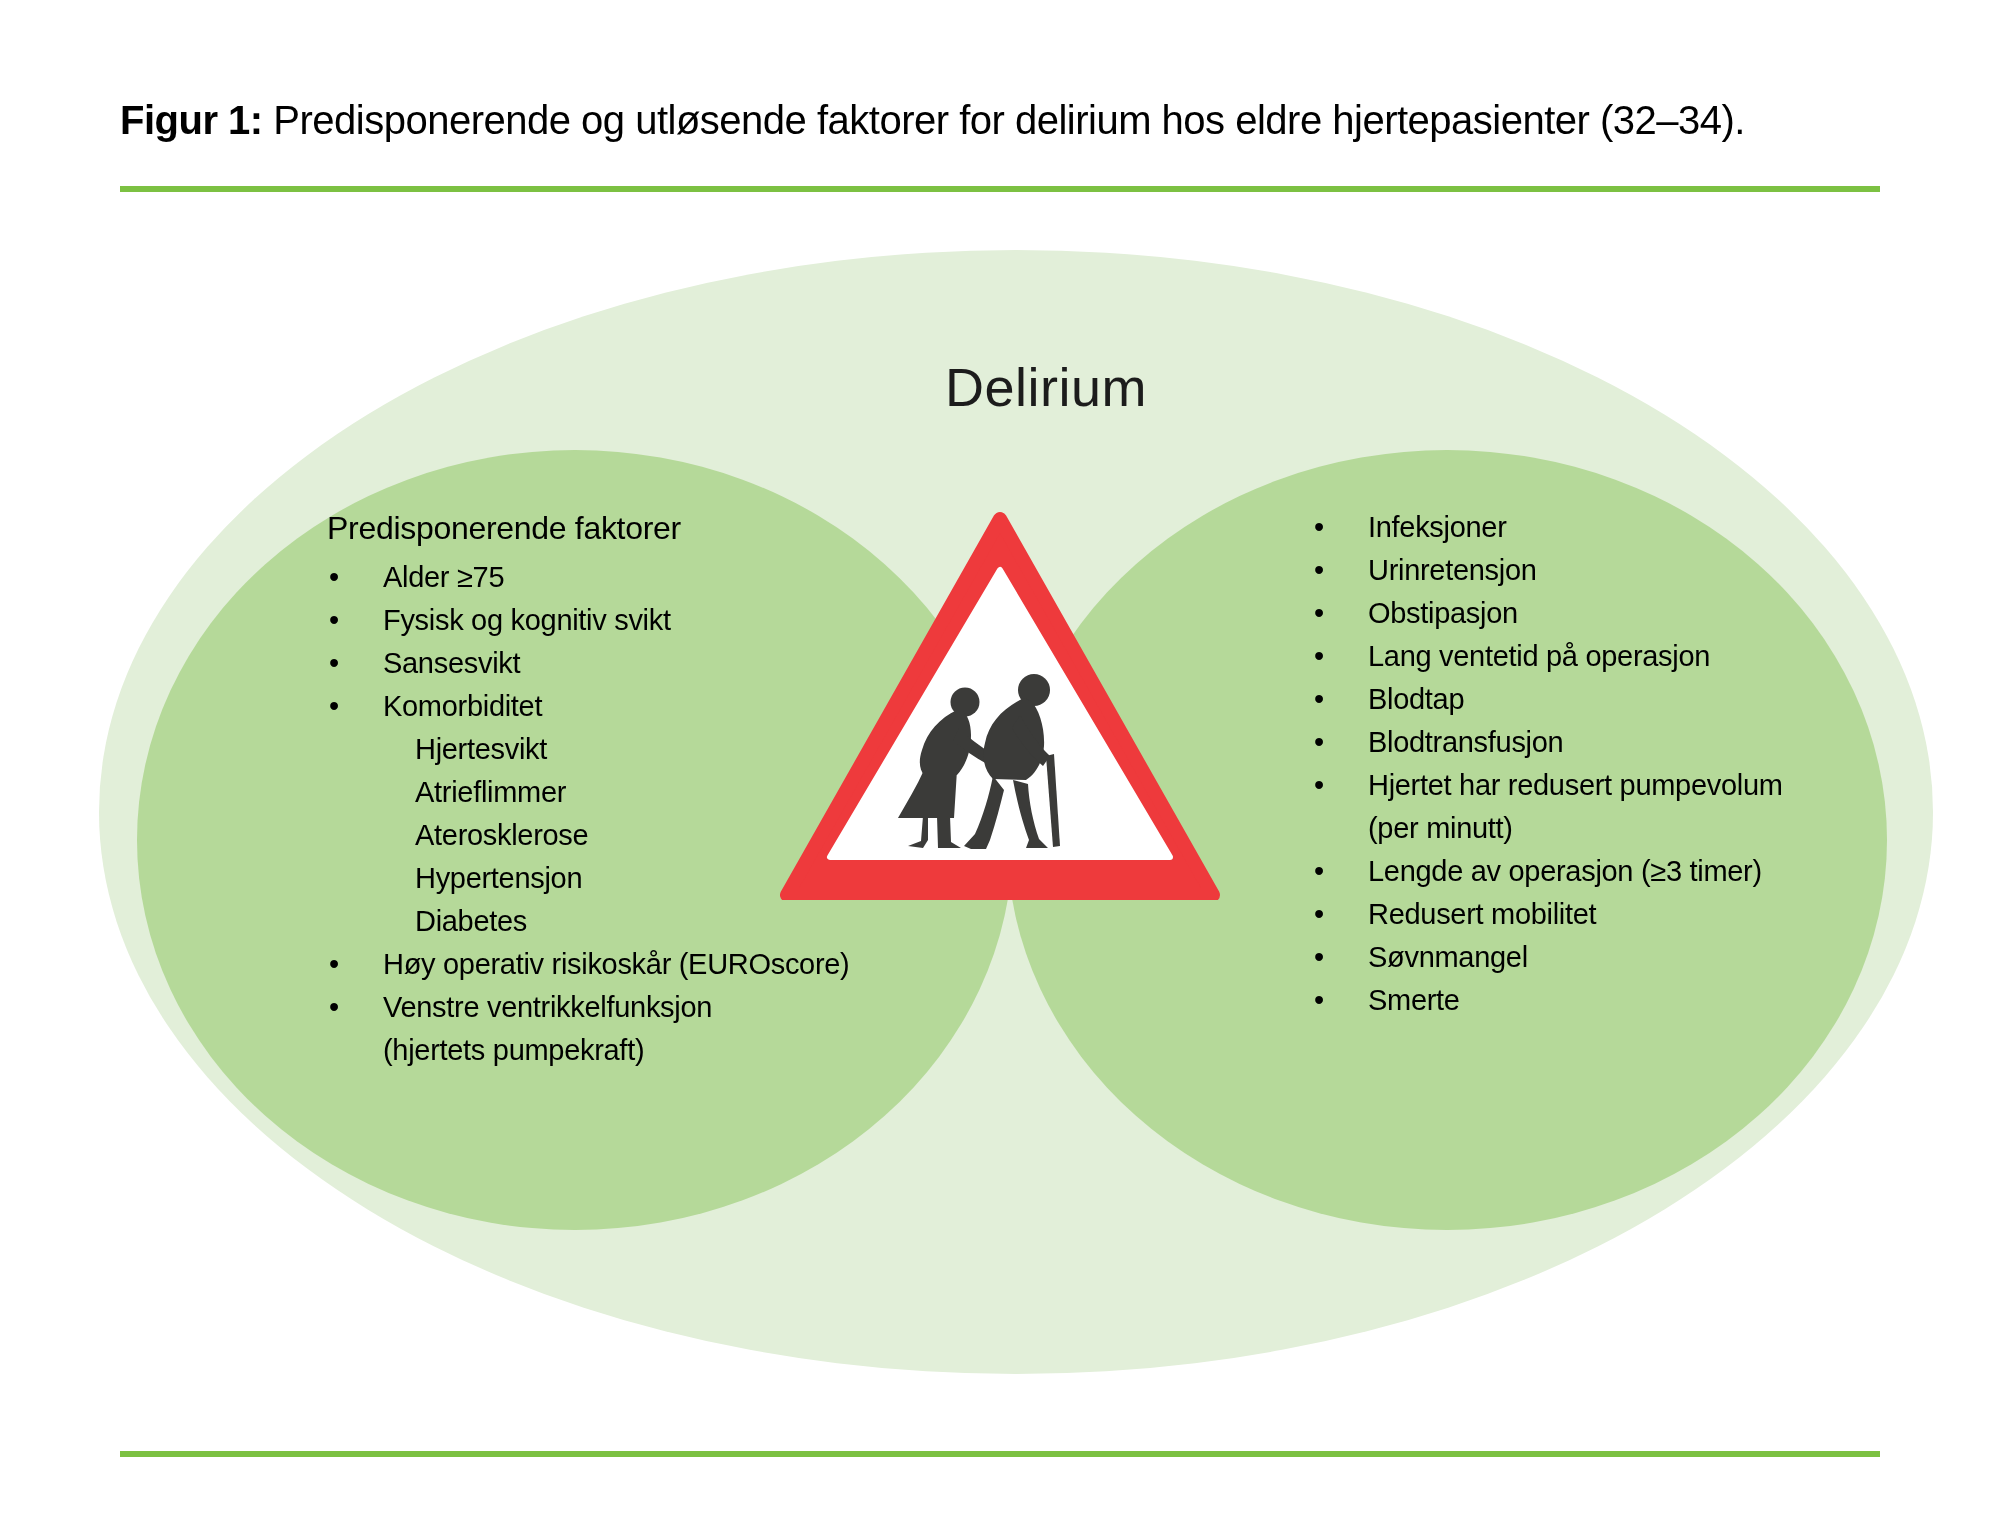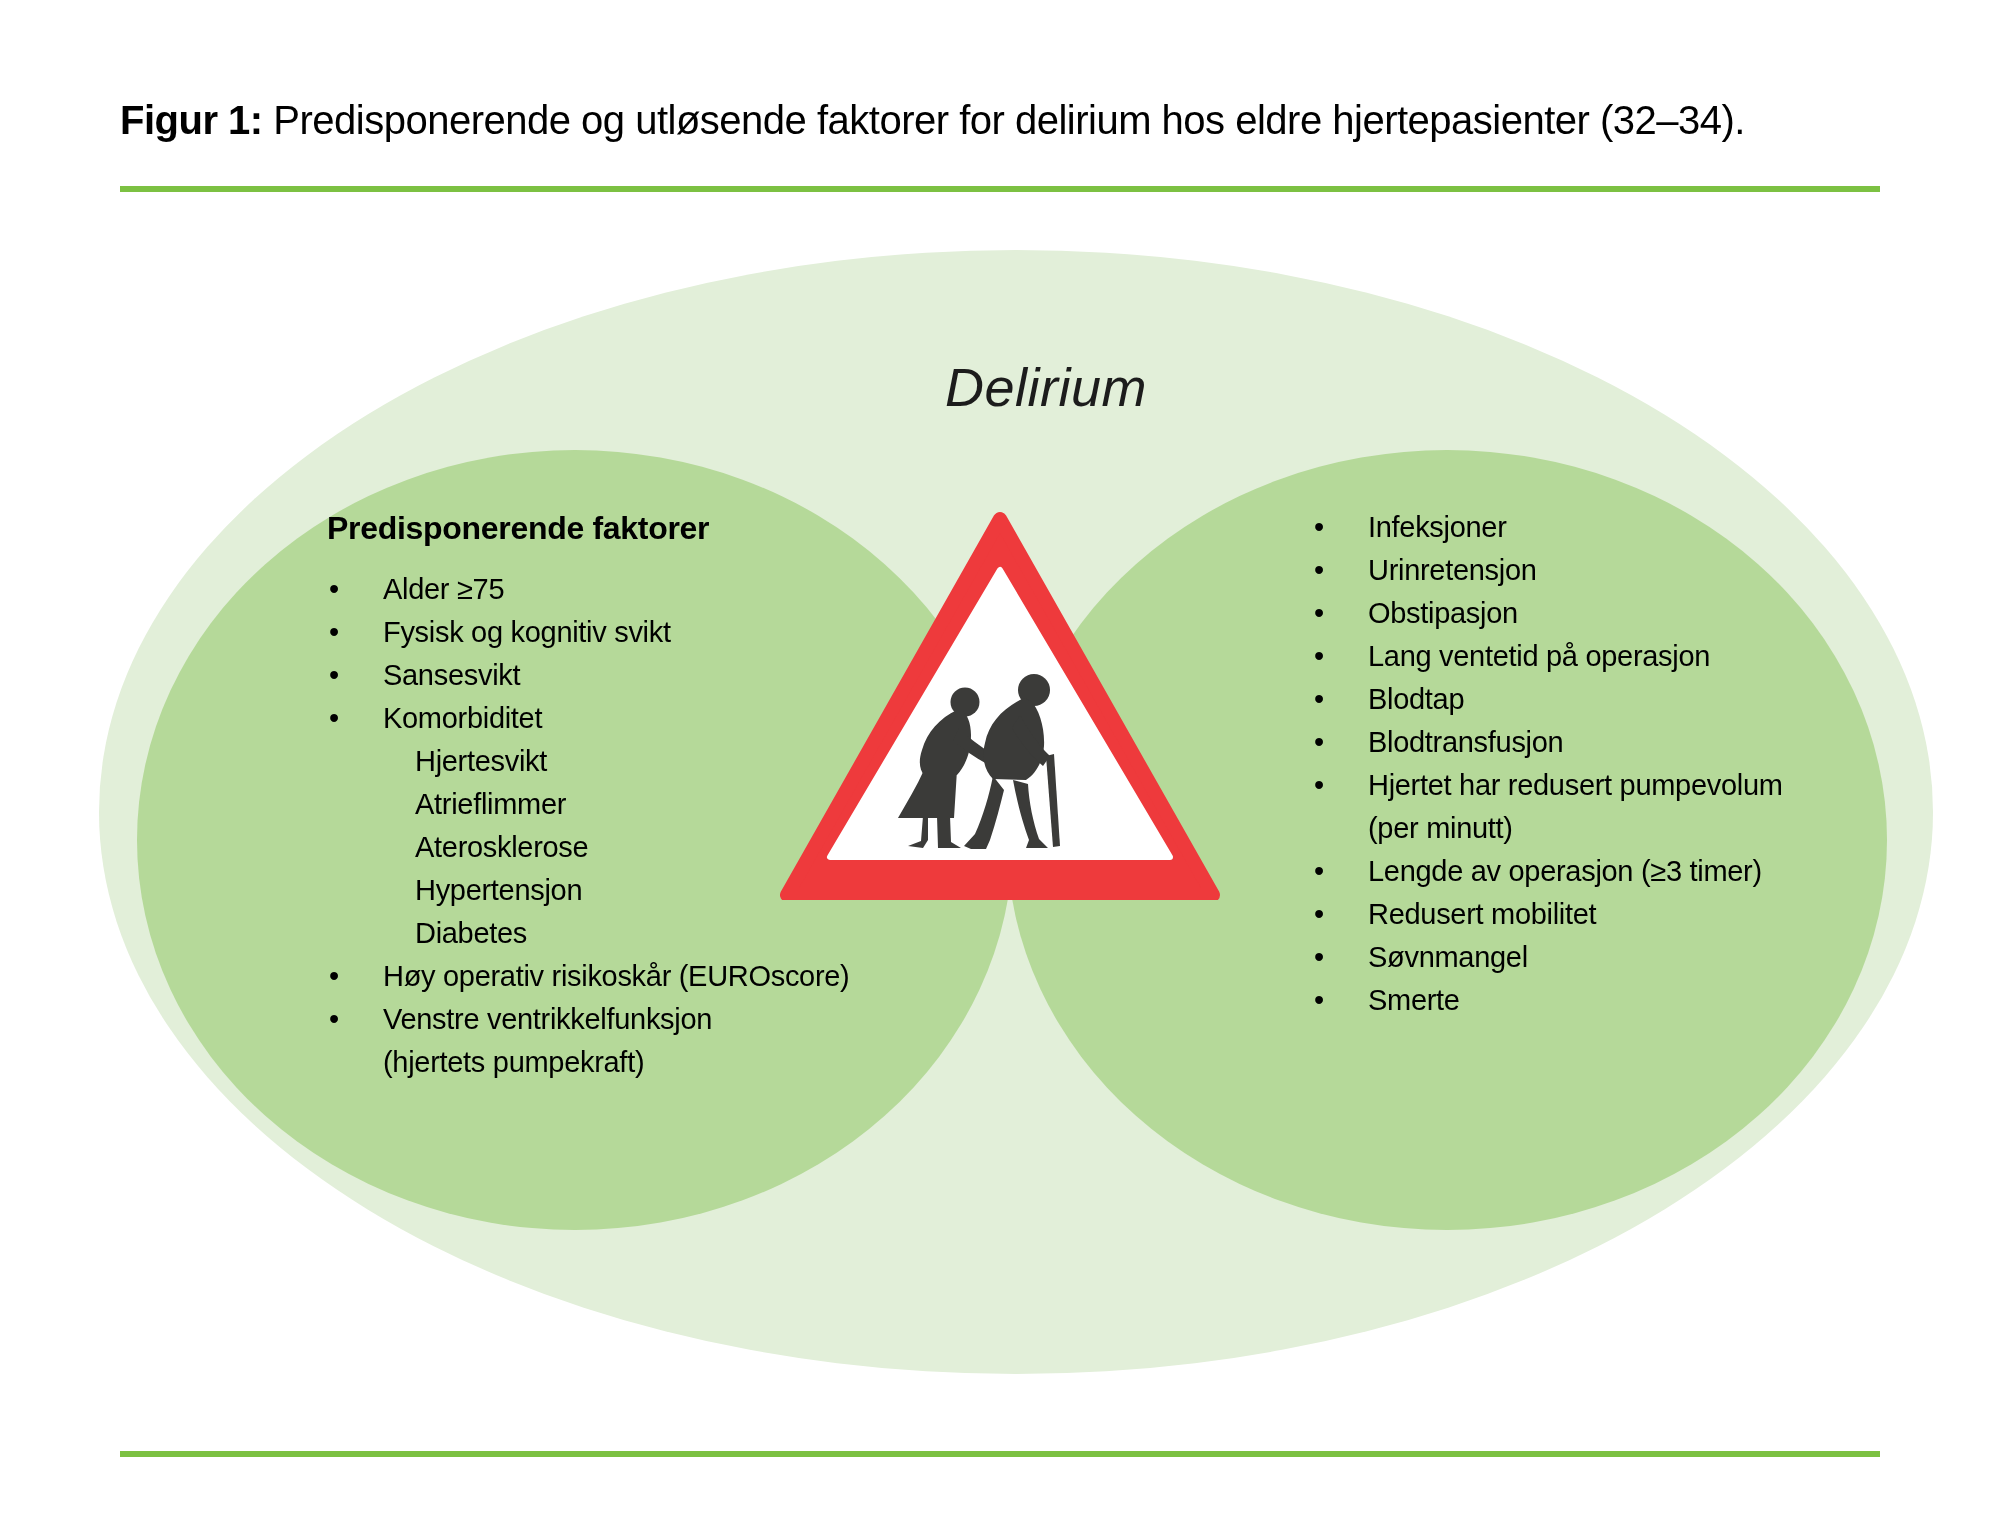--- a/index.html
+++ b/index.html
@@ -20,29 +20,29 @@
   .rule.top{top:186px;}
   .rule.bottom{top:1451px;}
   
   .ellipse{position:absolute;border-radius:50%;}
   .ellipse.outer{left:99px;top:250px;width:1834px;height:1124px;background:var(--outer-ellipse);}
   .ellipse.left{left:137px;top:450px;width:876px;height:780px;background:var(--inner-ellipse);}
   .ellipse.right{left:1007px;top:450px;width:880px;height:780px;background:var(--inner-ellipse);}
   
   .delirium{
     position:absolute;left:1046px;top:356px;transform:translateX(-50%);
-    font-size:54px;font-weight:400;color:#1c1c1c;letter-spacing:0.5px;white-space:nowrap;font-style:italic;
+    font-size:54px;font-weight:400;color:#1c1c1c;letter-spacing:0.5px;white-space:nowrap;
   }
   
   .sign{position:absolute;left:780px;top:510px;width:440px;height:390px;}
   
   .factor-list{position:absolute;width:620px;}
   .factor-list.left{left:327px;top:506px;}
   .factor-list.right{left:1312px;top:506px;}
-  .factor-header{font-size:32px;font-weight:bold;line-height:44px;margin-bottom:18px;letter-spacing:-0.3px;white-space:nowrap;}
+  .factor-header{font-size:32px;font-weight:normal;line-height:44px;margin-bottom:6px;letter-spacing:-0.3px;white-space:nowrap;}
   .item{position:relative;line-height:43px;font-size:29px;letter-spacing:-0.3px;white-space:nowrap;}
   .item .txt{display:block;padding-left:56px;}
   .item.sub .txt{padding-left:88px;}
   .item .bullet{position:absolute;left:2px;top:0;font-size:29px;}
 </style>
 </head>
 <body style="--rule-green: #7cc142; --outer-ellipse: #e2efd9; --inner-ellipse: #b5d999; --sign-red: #ee3a3c; --sign-figure: #3b3b39; --text: #000000;">
 
 <div class="caption">
   <b>Figur 1:</b><span> Predisponerende og utløsende faktorer for delirium hos eldre hjertepasienter (32–34).</span>

